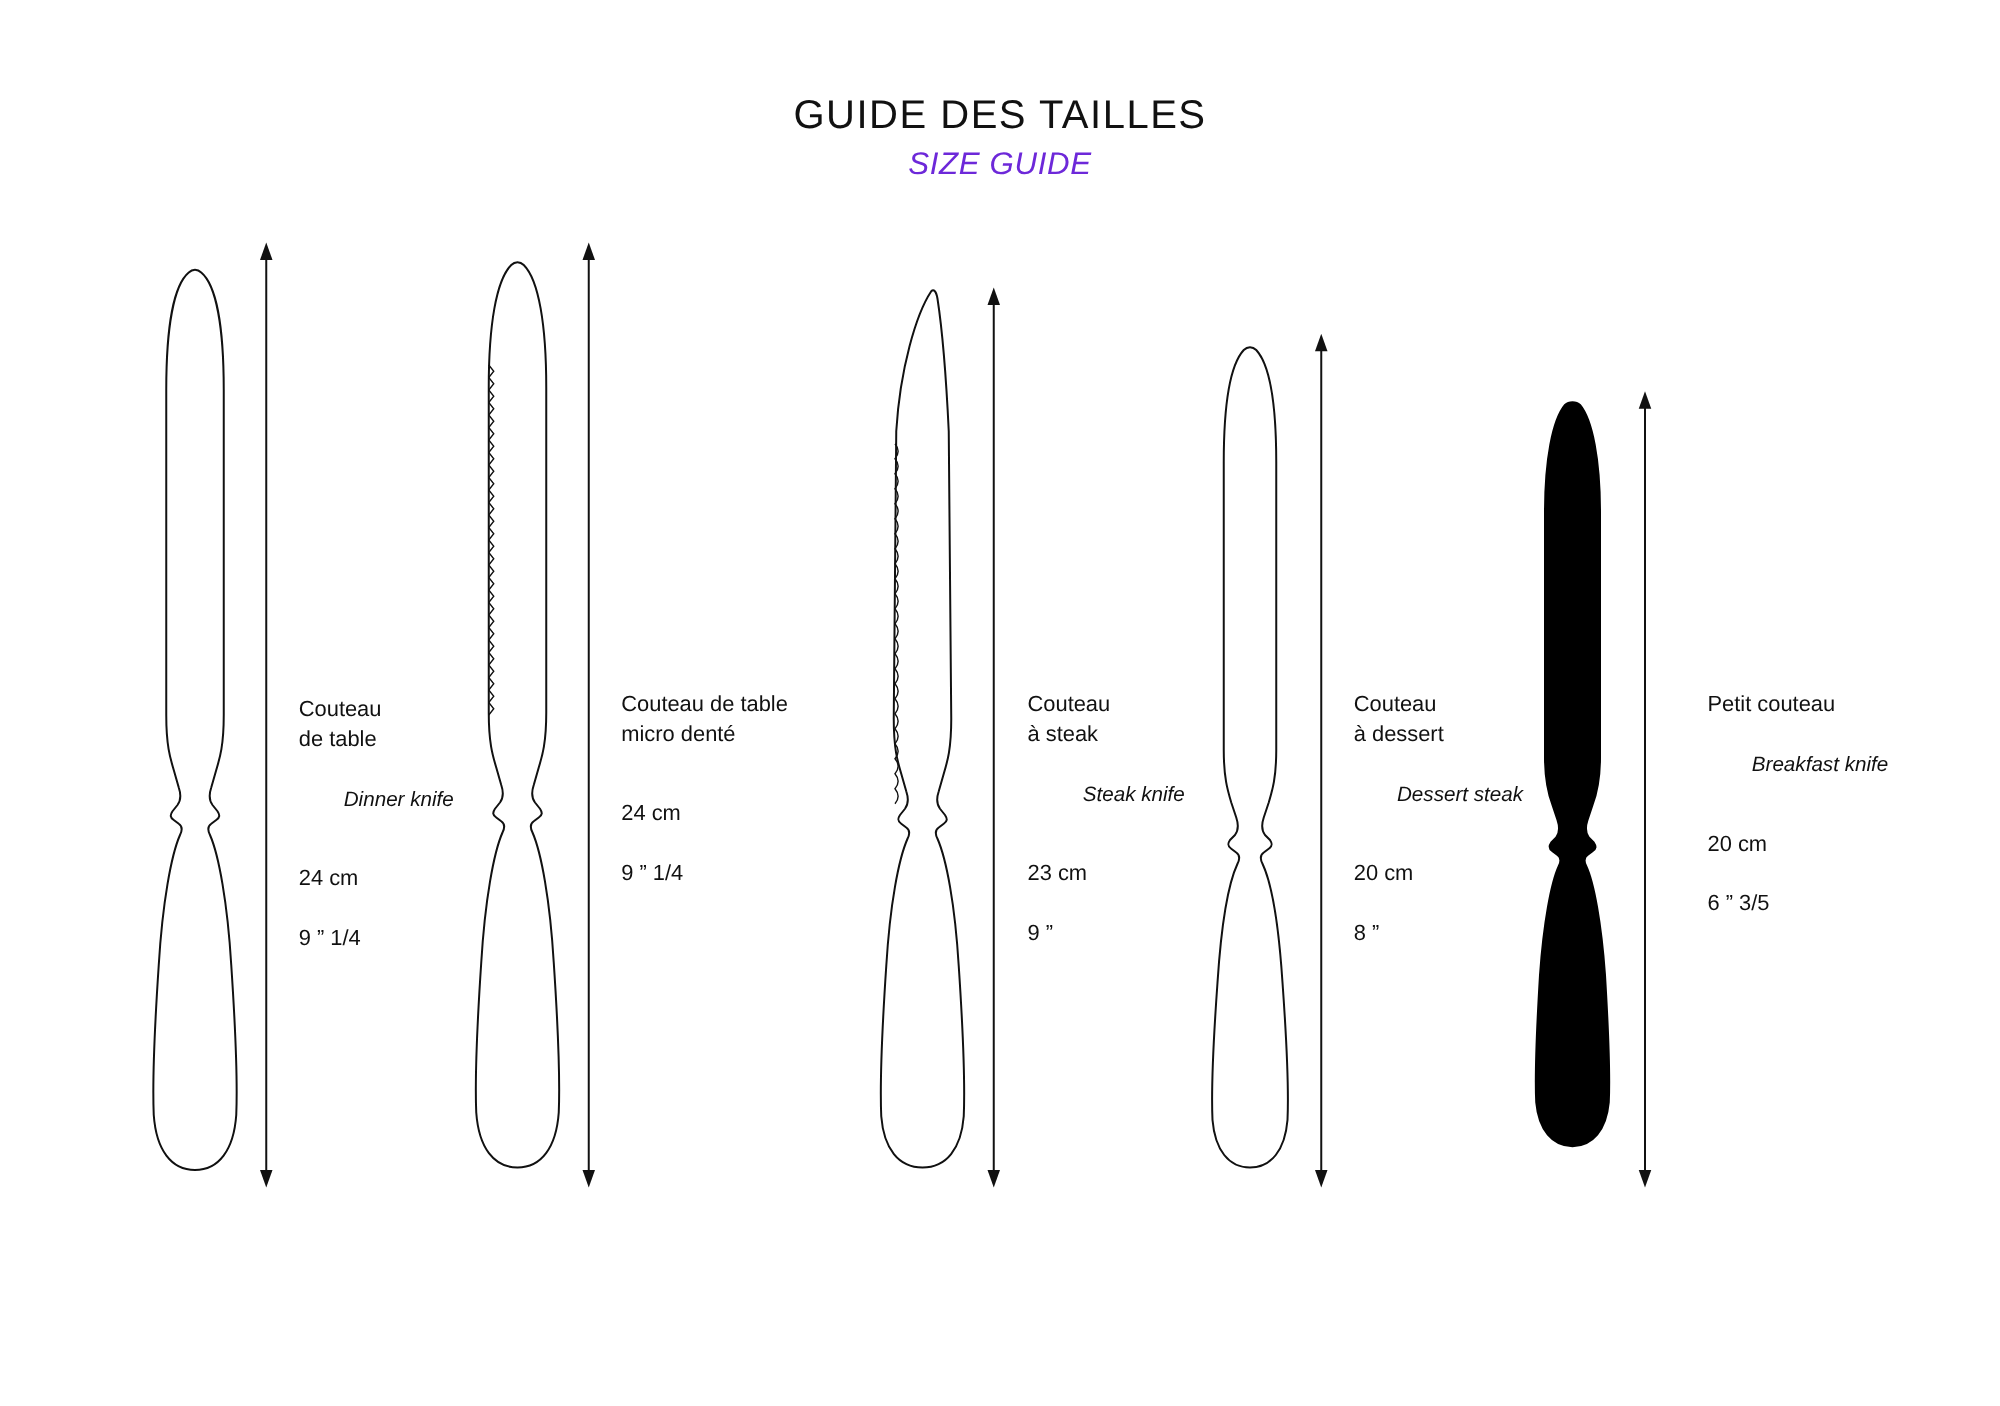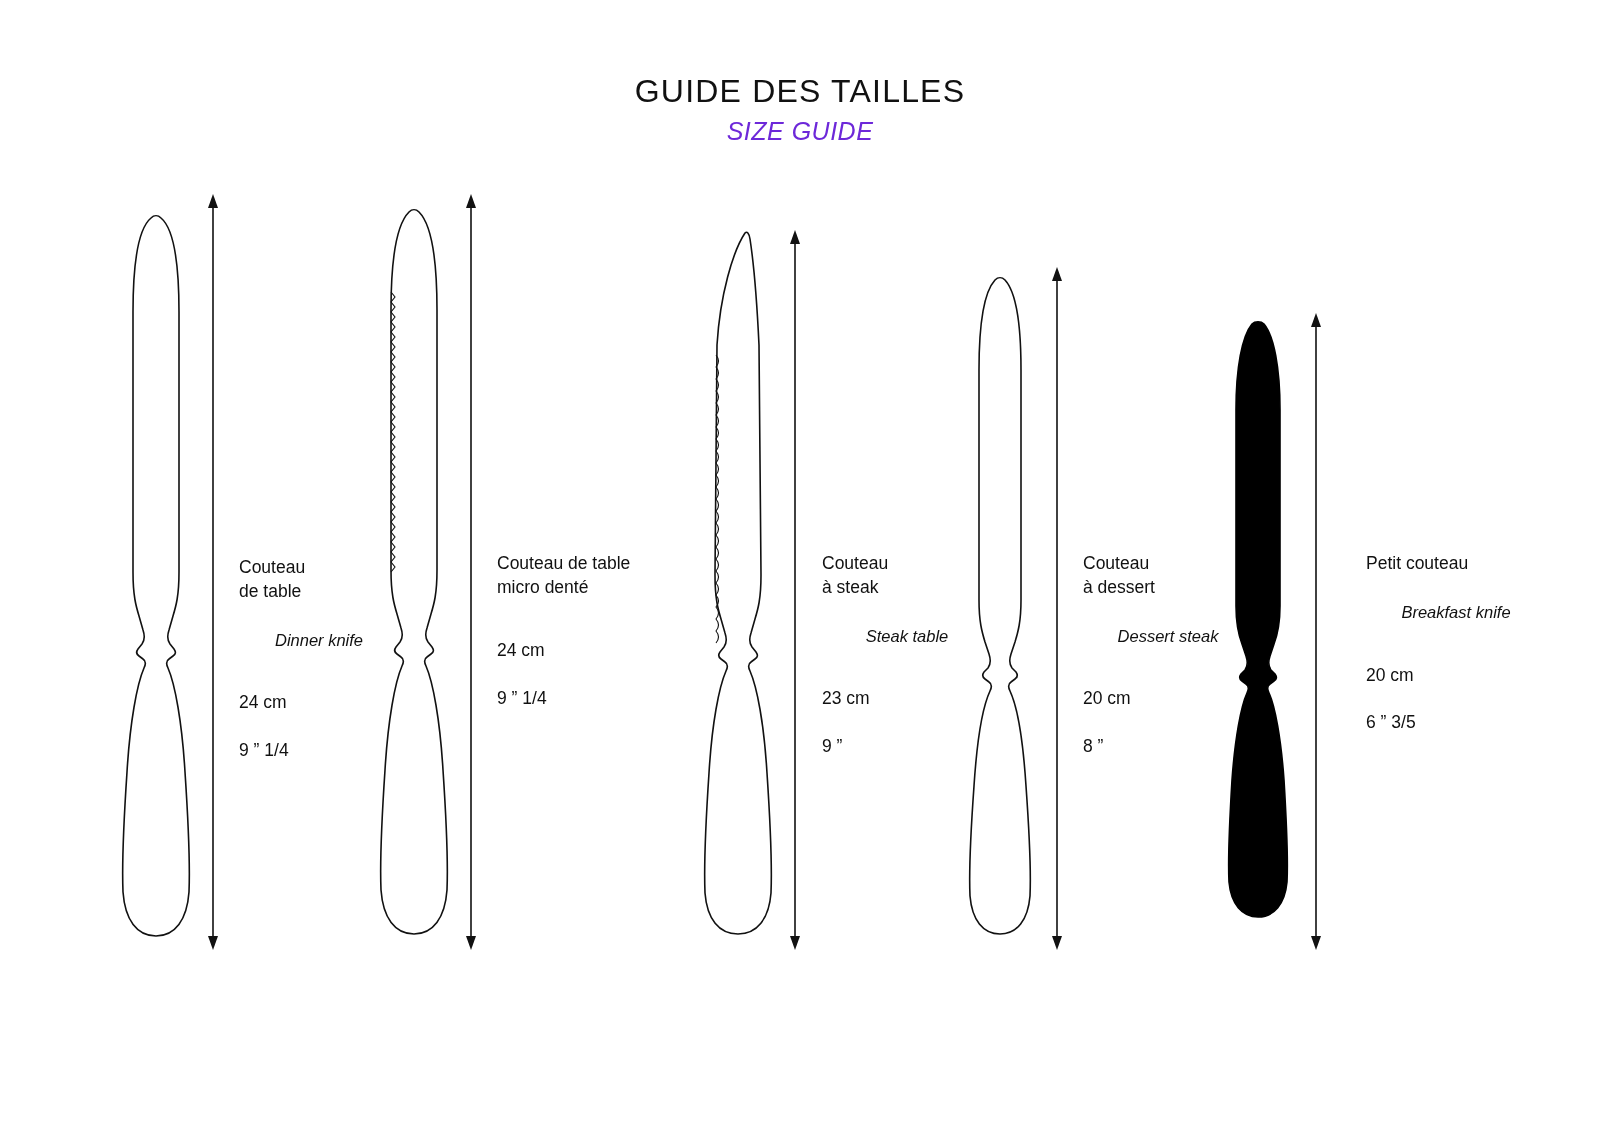--- a/index.html
+++ b/index.html
@@ -170,21 +170,21 @@
                  q5 6 0 12 q5 6 0 12 q5 6 0 12 q5 6 0 12" fill="none" stroke="#111" stroke-width="1.1"></path>
         <g>
           <line x1="105" y1="12" x2="105" y2="719" stroke="#111" stroke-width="1.6"></line>
           <polygon points="105,5 100,19 110,19" fill="#111"></polygon>
           <polygon points="105,725 100,711 110,711" fill="#111"></polygon>
         </g>
       </svg>
       <div class="caption" style="left:132px; top:303px; width:170px;">
         <span class="fr">Couteau
 à steak</span>
-        <span class="en">Steak table</span>
+        <span class="en">Steak knife</span>
         <span class="measure">23 cm</span>
         <span class="measure-in">9 ”</span>
       </div>
     </div>
 
     <div class="knife-item" style="left:955px; top:262px; width:250px; height:690px;">
       <svg class="knife-svg" width="250" height="690" viewBox="0 0 250 690">
         <path d="M40 18 C29 30 24 62 24 108 L24 338 C24 360 27 370 30 380
                  L34 392 C36 398 36 402 33 406 L29 410 C27 413 27 415 30 417
                  L34 420 C37 422 37 425 35 429 C28 444 22 478 19 524

